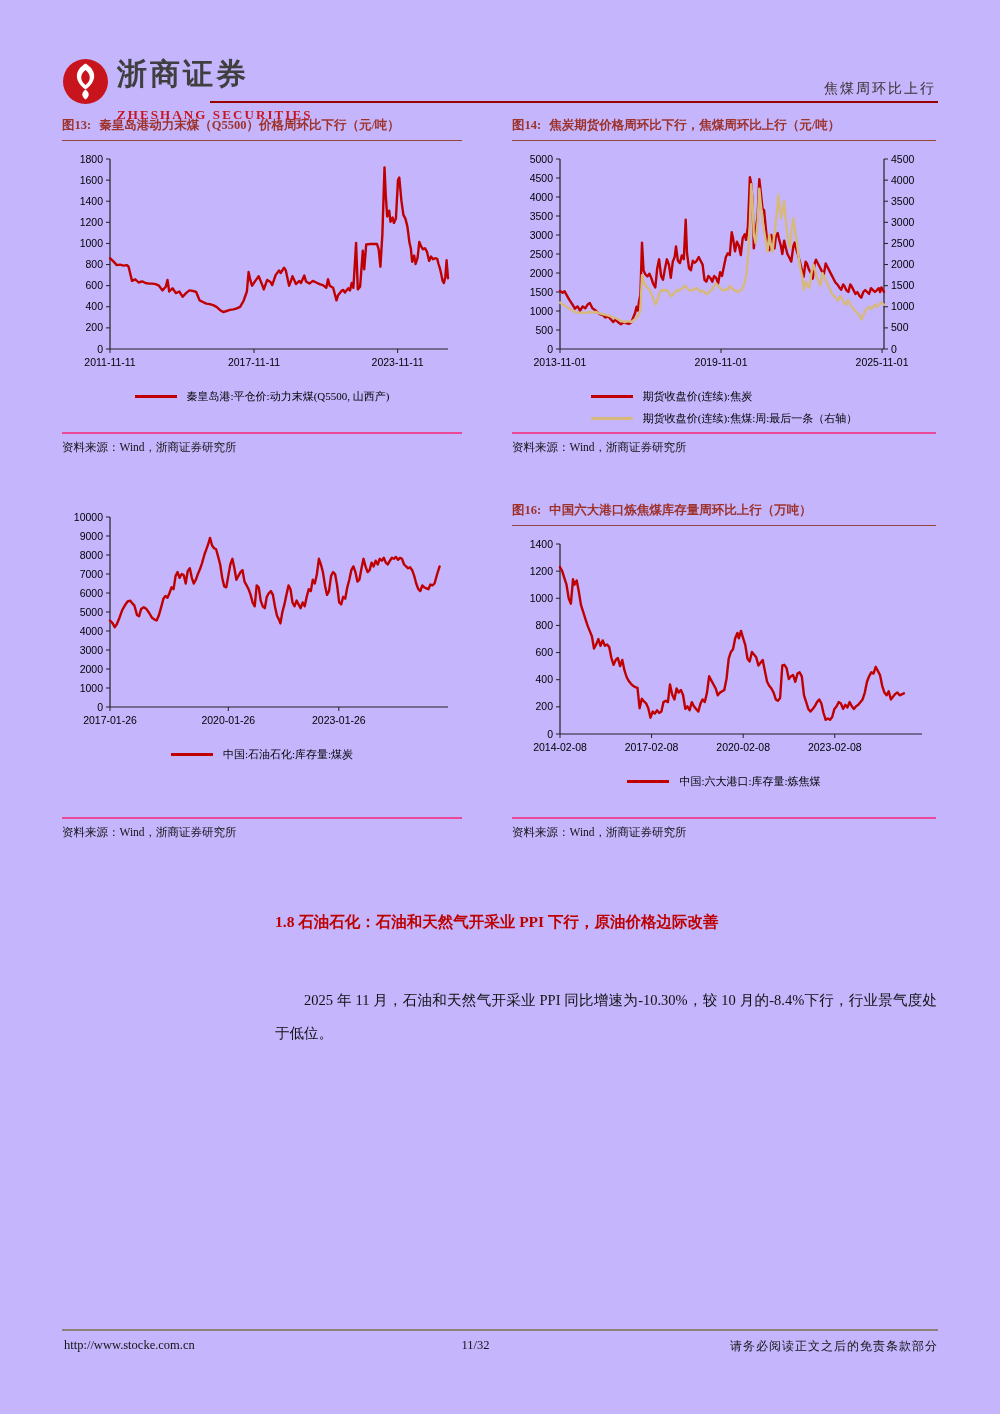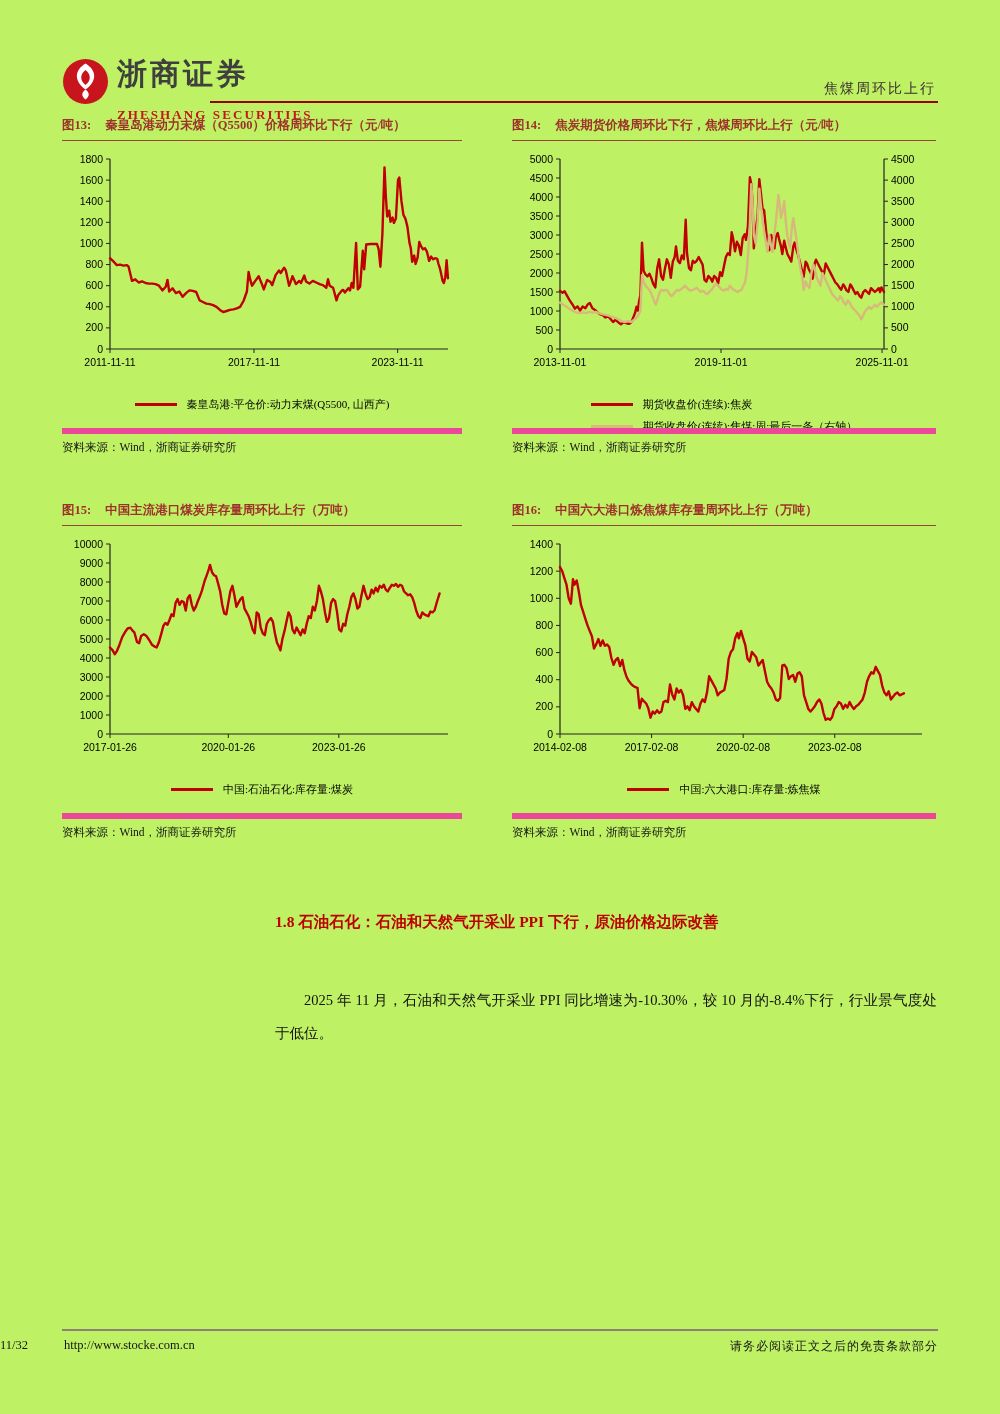--- a/index.html
+++ b/index.html
@@ -1,59 +1,59 @@
 <!DOCTYPE html>
 <html><head>
 <meta charset="utf-8">
 <style>
   * { margin:0; padding:0; box-sizing:border-box; }
   html,body { background:#fff; }
   .page {
     position:relative; width:1000px; height:1414px; margin:0 auto;
-    background:#bef264; overflow:hidden;
+    background:#c4b5fd; overflow:hidden;
     font-family:"Liberation Serif","DejaVu Serif",serif; color:#111;
   }
   
   .logo { position:absolute; left:62px; top:58px; display:flex; align-items:flex-start; gap:8px; }
   .emblem { width:47px; height:47px; }
   .logo-cn { font-size:30px; font-weight:bold; color:#3f3f3f; letter-spacing:3px; line-height:1.05; }
   .logo-en { font-size:13px; font-weight:bold; color:#c8151d; letter-spacing:2.1px; margin-top:17px; }
   .header-right { position:absolute; right:64px; top:80px; font-size:14px; color:#3a2d2d; letter-spacing:2px; }
   .header-rule { position:absolute; left:210px; top:101px; width:728px; height:2px; background:#990000; }
   
   .chart-cell { position:absolute; height:341px; display:flex; flex-direction:column; }
   .col-left  { left:62px;  width:400px; }
   .col-right { left:512px; width:424px; }
   .row1 { top:114px; }
   .row2 { top:499px; }
   .chart-title {
-    display:flex; gap:14px; align-items:baseline;
+    display:flex; gap:8px; align-items:baseline;
     font-size:12.5px; font-weight:bold; color:#9e322b;
     padding:3px 0 6px 0; border-bottom:1.5px solid #96443c;
   }
   .chart-body { flex:1 1 auto; overflow:hidden; padding-top:8px; }
-  .legend { display:flex; flex-direction:column; gap:7px; width:fit-content; margin:12px auto;text-align:center; }
+  .legend { display:flex; flex-direction:column; gap:7px; width:fit-content; margin:4px auto;text-align:center; }
   .legend-item { display:flex; align-items:center; gap:10px; font-size:11px; color:#000; }
   .legend-swatch { display:inline-block; width:42px; height:3px; }
   .chart-source {
-    border-top:6px solid #ec4899; padding-top:6px; font-size:11.5px; color:#141414;
+    border-top:2px solid #ec4899; padding-top:6px; font-size:11.5px; color:#141414;
   }
   
   .section-heading {
     position:absolute; left:275px; top:912px; width:663px;
     font-size:15.5px; font-weight:bold; color:#be0000;
   }
   .body-paragraph {
     position:absolute; left:275px; top:984px; width:662px;
     font-size:14.5px; line-height:2.3; color:#111; text-align:justify; text-indent:2em;
   }
   
   .footer-rule { position:absolute; left:62px; top:1329px; width:876px; height:2px; background:#8c8277; }
   .footer-url  { position:absolute; left:64px;  top:1338px; font-size:12.5px; color:#141414; }
-  .footer-page { position:absolute; left:0; top:1338px; width:951px; text-align:left; font-size:12.5px; color:#141414; }
+  .footer-page { position:absolute; left:0; top:1338px; width:951px; text-align:center; font-size:12.5px; color:#141414; }
   .footer-disc { position:absolute; right:62px; top:1338px; font-size:12px; color:#141414; letter-spacing:1px; }
   svg text { font-family:"Liberation Sans","DejaVu Sans",sans-serif; }
 </style>
 </head>
 <body>
 
 <div class="page">
 
   <div class="logo">
     <svg class="emblem" viewBox="0 0 47 47">
@@ -180,24 +180,20 @@
           </div>
           <div class="legend-item">
             <span class="legend-swatch" style="background: rgb(216, 185, 124);"></span>
             <span>期货收盘价(连续):焦煤:周:最后一条（右轴）</span>
           </div>
         </div></div>
     <div class="chart-source">资料来源：Wind，浙商证券研究所</div>
   </section>
 
   <section class="chart-cell col-left row2">
-    <div class="chart-title">
-      <span>图15:</span>
-      <span>中国主流港口煤炭库存量周环比上行（万吨）</span>
-    </div>
     <div class="chart-body" id="chart-2"><svg width="400" height="232">
           <line x1="48" y1="10" x2="48" y2="200" stroke="#222" stroke-width="1.2"></line>
           <line x1="48" y1="200" x2="44" y2="200" stroke="#222" stroke-width="1"></line>
           <text x="41" y="203.5" text-anchor="end" font-size="10.5" fill="#000">0</text>
           <line x1="48" y1="181" x2="44" y2="181" stroke="#222" stroke-width="1"></line>
           <text x="41" y="184.5" text-anchor="end" font-size="10.5" fill="#000">1000</text>
           <line x1="48" y1="162" x2="44" y2="162" stroke="#222" stroke-width="1"></line>
           <text x="41" y="165.5" text-anchor="end" font-size="10.5" fill="#000">2000</text>
           <line x1="48" y1="143" x2="44" y2="143" stroke="#222" stroke-width="1"></line>
           <text x="41" y="146.5" text-anchor="end" font-size="10.5" fill="#000">3000</text>

